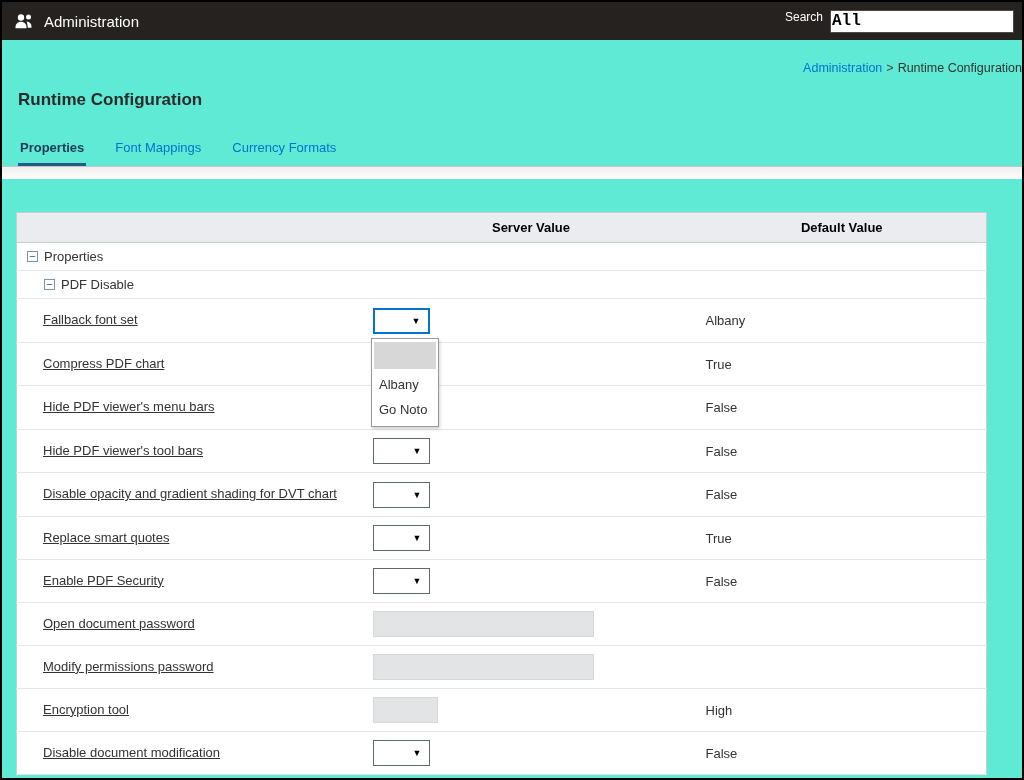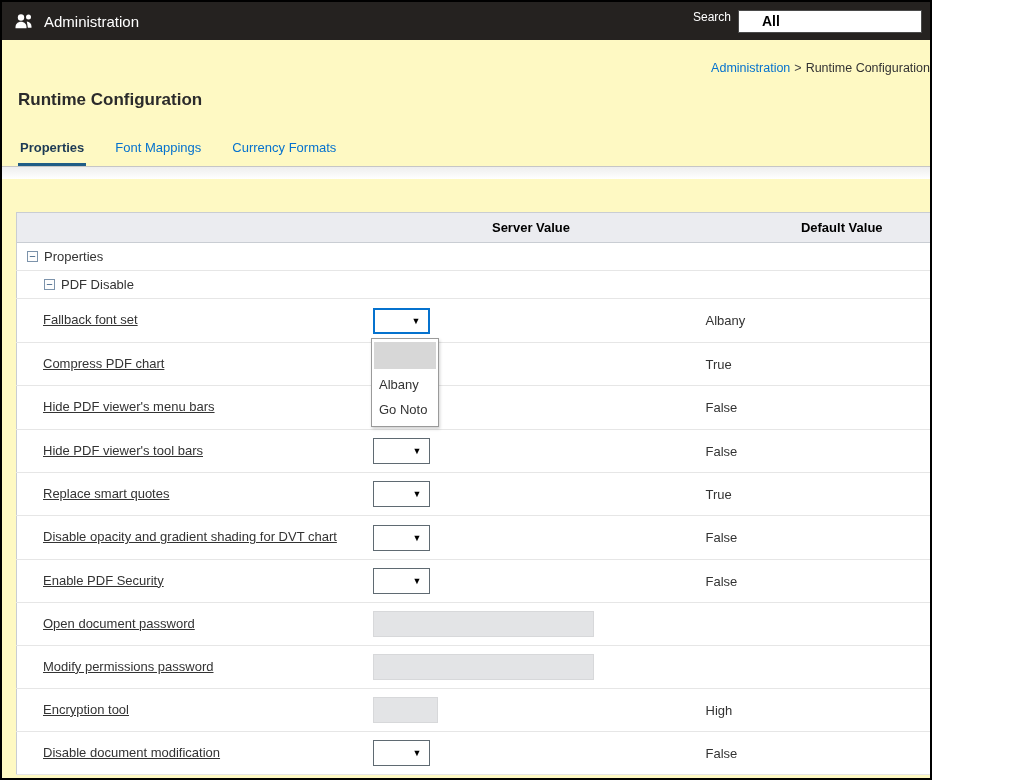--- a/index.html
+++ b/index.html
@@ -3,46 +3,46 @@
 <meta charset="utf-8">
 <style>
   * { margin:0; padding:0; box-sizing:border-box; }
   html,body { background:#fff; }
   body {
     width:1024px; height:780px;
     font-family:"Liberation Sans", sans-serif;
     color:#333;
   }
   .page {
-    width:932px; height:780px;
+    width:1024px; height:780px;
     border:2px solid #000;
-    background:#fef9c3;
+    background:#5eead4;
     overflow:hidden;
     position:relative;
   }
 
   
   .topbar {
     height:38px;
     background:#252220;
     display:flex; align-items:center; justify-content:space-between;
     padding:0 8px 0 12px;
   }
   .topbar-left { display:flex; align-items:center; gap:10px; }
   .app-icon { display:inline-flex; width:20px; height:18px; }
   .app-title { color:#fff; font-size:15px; }
   .topbar-right { display:flex; align-items:flex-start; gap:7px; }
   .search-label { color:#fff; font-size:12px; }
   .search-input {
     width:184px; height:23px;
     border:1px solid #4a4a4a;
     background:#fff; color:#000;
-    font-size:14px; font-weight:bold;
-    padding:0 23px;
-    font-family:Liberation Sans, sans-serif;
+    font-size:16px; font-weight:bold;
+    padding:0 1px;
+    font-family:Liberation Mono, monospace;
   }
 
   
   .breadcrumb { margin:21px 0 1px 8px; font-size:12.5px; color:#333;text-align:right; }
   .breadcrumb a { color:#0572ce; text-decoration:none; cursor:pointer; }
   .breadcrumb .sep { color:#444; margin:0 4px; }
   .page-title { margin:15px 0 0 16px; font-size:17px; font-weight:bold; color:#2b2b2b; }
 
   
   .tabs {
@@ -245,34 +245,34 @@
       </tr>
 
       <tr class="leaf">
         <td><span class="leaf-label">Hide PDF viewer's tool bars</span></td>
         <td>
               <div class="sel"></div>
             </td>
         <td><span>False</span></td>
       </tr>
 
-      <tr class="leaf">
-        <td><span class="leaf-label">Replace smart quotes</span></td>
-        <td>
-              <div class="sel"></div>
-            </td>
-        <td><span>True</span></td>
-      </tr>
-
       <tr class="leaf tall">
         <td><span class="leaf-label">Disable opacity and gradient shading for DVT chart</span></td>
         <td>
               <div class="sel"></div>
             </td>
         <td><span>False</span></td>
+      </tr>
+
+      <tr class="leaf">
+        <td><span class="leaf-label">Replace smart quotes</span></td>
+        <td>
+              <div class="sel"></div>
+            </td>
+        <td><span>True</span></td>
       </tr>
 
       <tr class="leaf">
         <td><span class="leaf-label">Enable PDF Security</span></td>
         <td>
               <div class="sel"></div>
             </td>
         <td><span>False</span></td>
       </tr>
 

